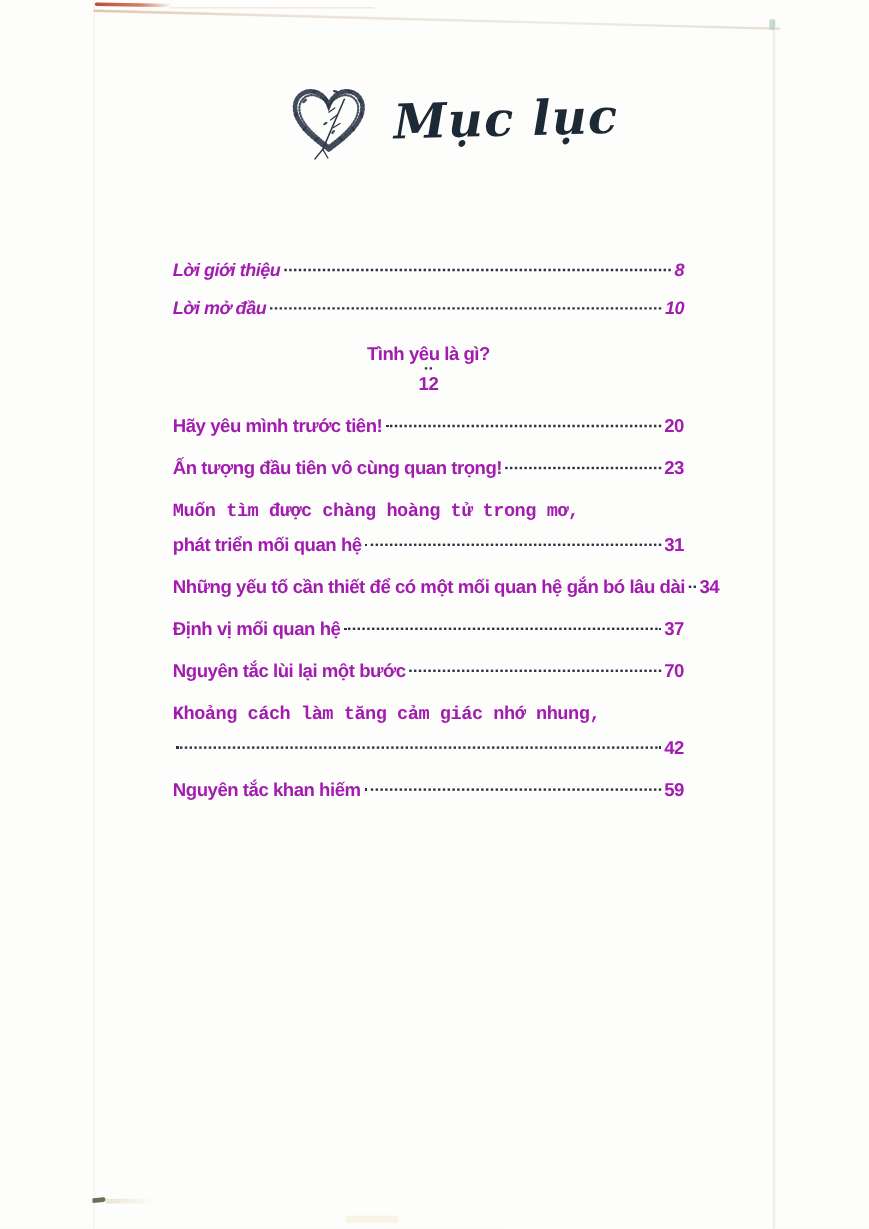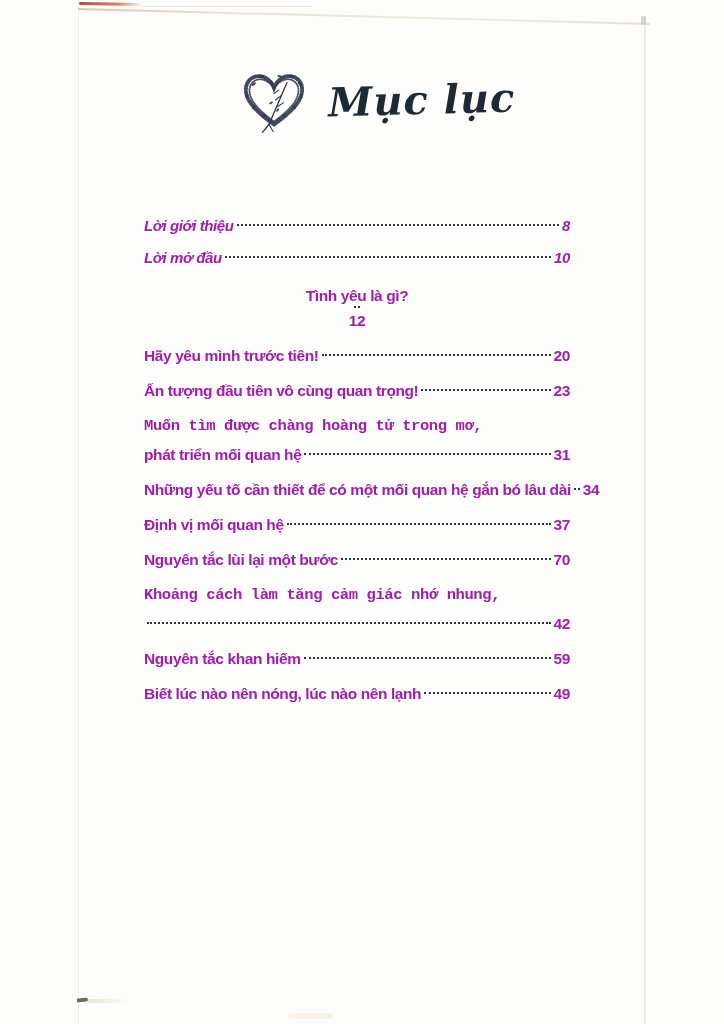--- a/index.html
+++ b/index.html
@@ -167,20 +167,15 @@
   </div>
         <div class="row">
     <span class="leader"></span>
     <span class="pagenum">42</span>
   </div>
         <div class="row">
     <span class="title">Nguyên tắc khan hiếm</span>
     <span class="leader"></span>
     <span class="pagenum">59</span>
   </div>
-        <div class="row">
-    <span class="title">Biết lúc nào nên nóng, lúc nào nên lạnh</span>
-    <span class="leader"></span>
-    <span class="pagenum">49</span>
-  </div>
       </div>
   </div>
 </div>
 
 </body></html>

